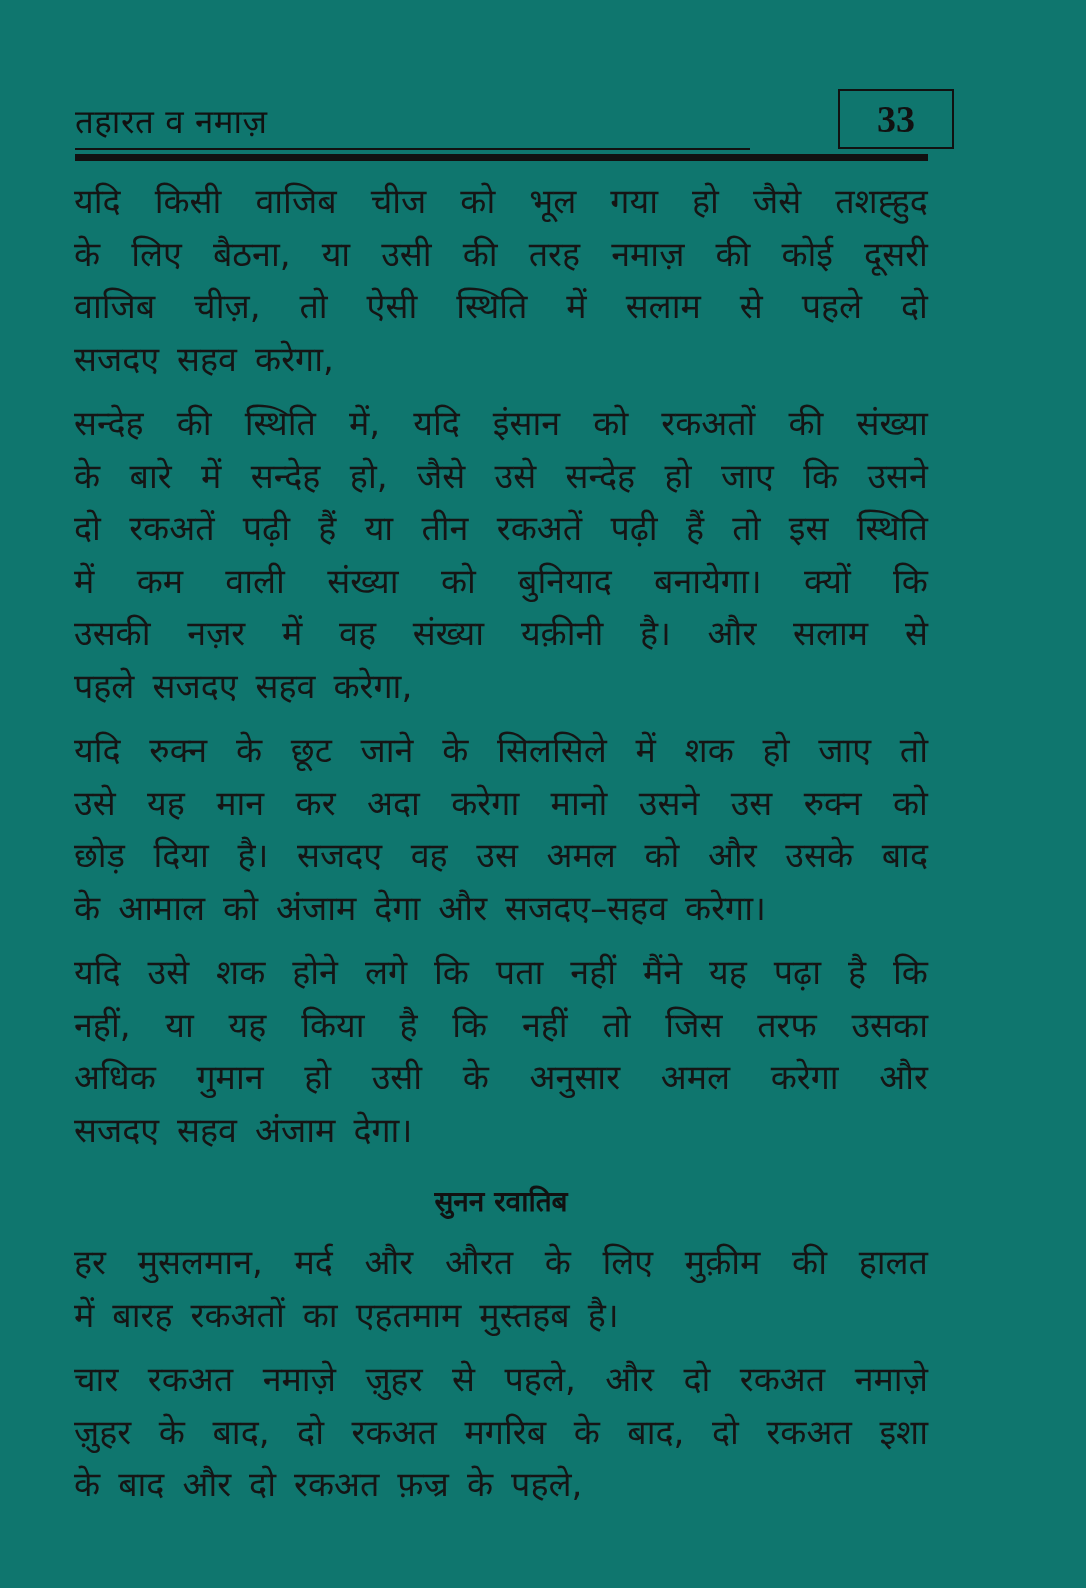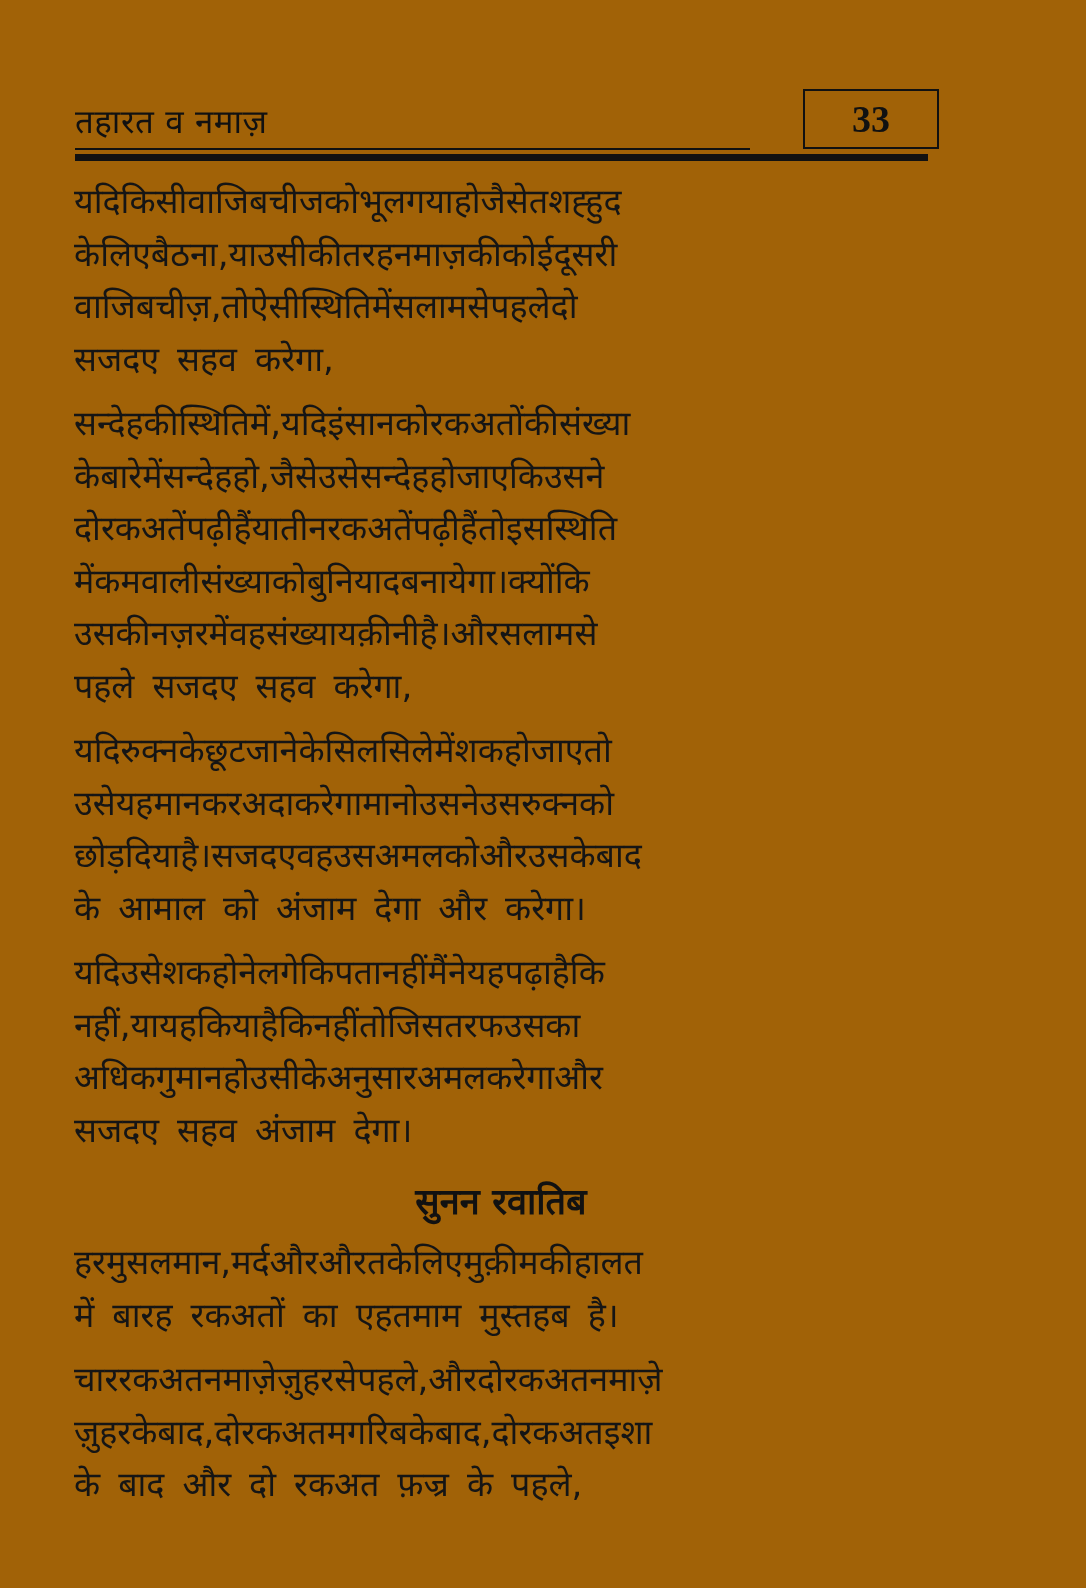--- a/index.html
+++ b/index.html
@@ -13,21 +13,21 @@
       position: relative;
       overflow: hidden;
       font-family: "DejaVu Sans", sans-serif;
       color: #111111;
     }
     .page {
       position: absolute;
       left: 0; top: 0;
       width: 1086px;
       height: 1588px;
-      background: #a16207;
+      background: #0f766e;
     }
     
     .running-title {
       position: absolute;
       left: 75px;
       top: 100px;
       font-size: 33px;
       line-height: 44px;
       color: #111;
       letter-spacing: 0.5px;
@@ -35,23 +35,23 @@
     .title-underline {
       position: absolute;
       left: 75px;
       top: 148px;
       width: 675px;
       height: 2px;
       background: #111;
     }
     .page-number-box {
       position: absolute;
-      left: 803px;
+      left: 838px;
       top: 89px;
-      width: 136px;
+      width: 116px;
       height: 60px;
       border: 2px solid #111;
       display: flex;
       align-items: center;
       justify-content: center;
       box-sizing: border-box;
       text-align: center;
     }
     .page-number {
       font-family: "Liberation Serif", "DejaVu Serif", serif;
@@ -73,37 +73,37 @@
       position: absolute;
       left: 74px;
       top: 175px;
       width: 854px;
     }
     .para {
       margin: 0 0 12px 0;
     }
     .line {
       display: flex;
-      justify-content: flex-start;
+      justify-content: space-between;
       font-size: 34px;
       line-height: 52.5px;
       height: 52.5px;
       white-space: nowrap;
       color: #151515;
     }
     .line.last {
       justify-content: flex-start;
       gap: 18px;
     }
     .line span.w {
       display: inline-block;
     }
     .heading {
       text-align: center;
-      font-size: 36px;
+      font-size: 28px;
       font-weight: bold;
       line-height: 56px;
       margin: 18px 0 6px 0;
       color: #111;
     }
   </style>
 </head>
 <body>
 
 <div class="page">
@@ -277,20 +277,21 @@
           <span class="w">उसके</span>
           <span class="w">बाद</span>
         </div>
       <div class="line last">
           <span class="w">के</span>
           <span class="w">आमाल</span>
           <span class="w">को</span>
           <span class="w">अंजाम</span>
           <span class="w">देगा</span>
           <span class="w">और</span>
+          <span class="w">सजदए–सहव</span>
           <span class="w">करेगा।</span>
         </div>
     </div>
 
     <div class="para">
       <div class="line">
           <span class="w">यदि</span>
           <span class="w">उसे</span>
           <span class="w">शक</span>
           <span class="w">होने</span>

